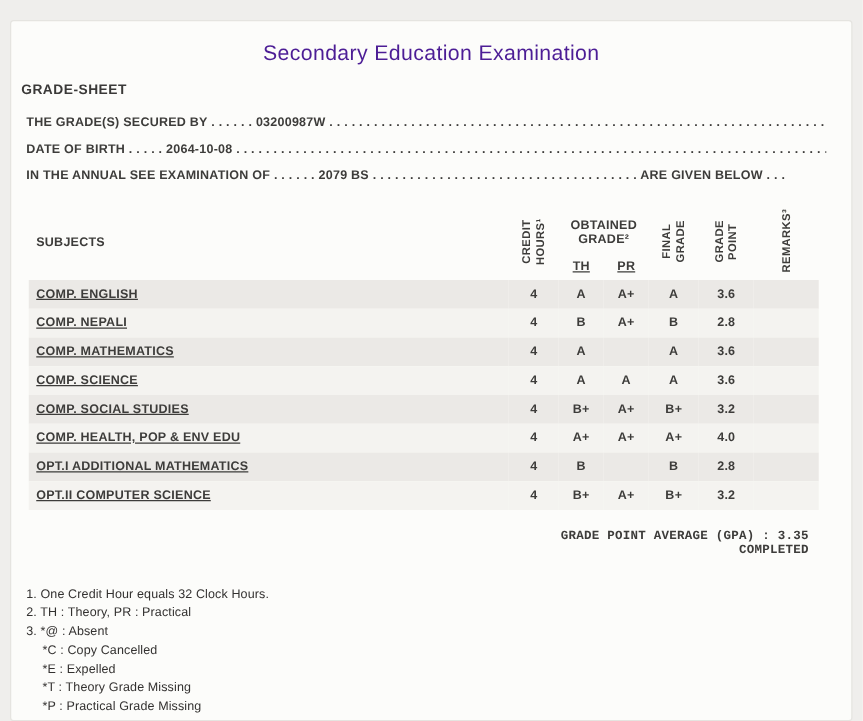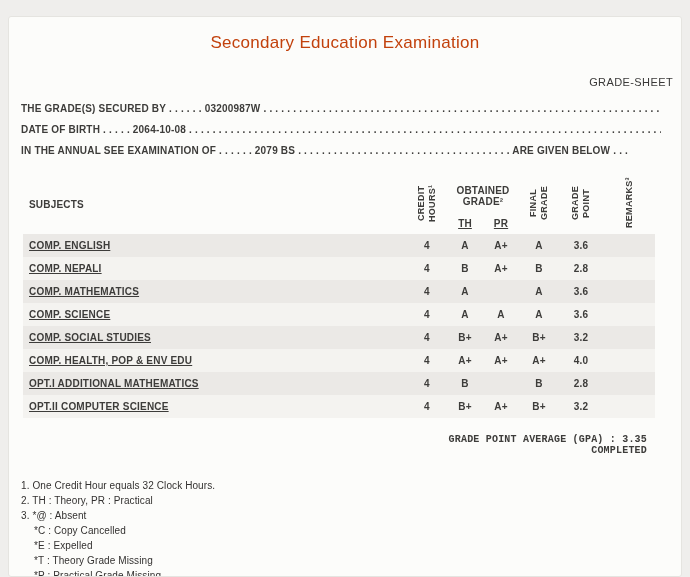--- a/index.html
+++ b/index.html
@@ -17,27 +17,27 @@
     border: 1px solid #e5e4e0;
     border-radius: 3px;
     padding: 6px 8px;
     overflow: hidden;
   }
   .title {
     margin-top: 10px;
     text-align: center;
     font-size: 17px;
     letter-spacing: 0.3px;
-    color: #c2410c;
+    color: #4c1d95;
   }
   .subtitle {
-    margin-top: 23px;
-    text-align: right;
+    margin-top: 13px;
+    text-align: left;
     font-size: 11px;
-    font-weight: 400;
+    font-weight: 700;
     letter-spacing: 0.4px;
     color: #3a3938;
   }
   .info { margin-top: 10px; }
   .info-line {
     width: 640px;
     margin-left: 4px;
     padding: 5px 0;
     font-size: 10px;
     font-weight: 700;

